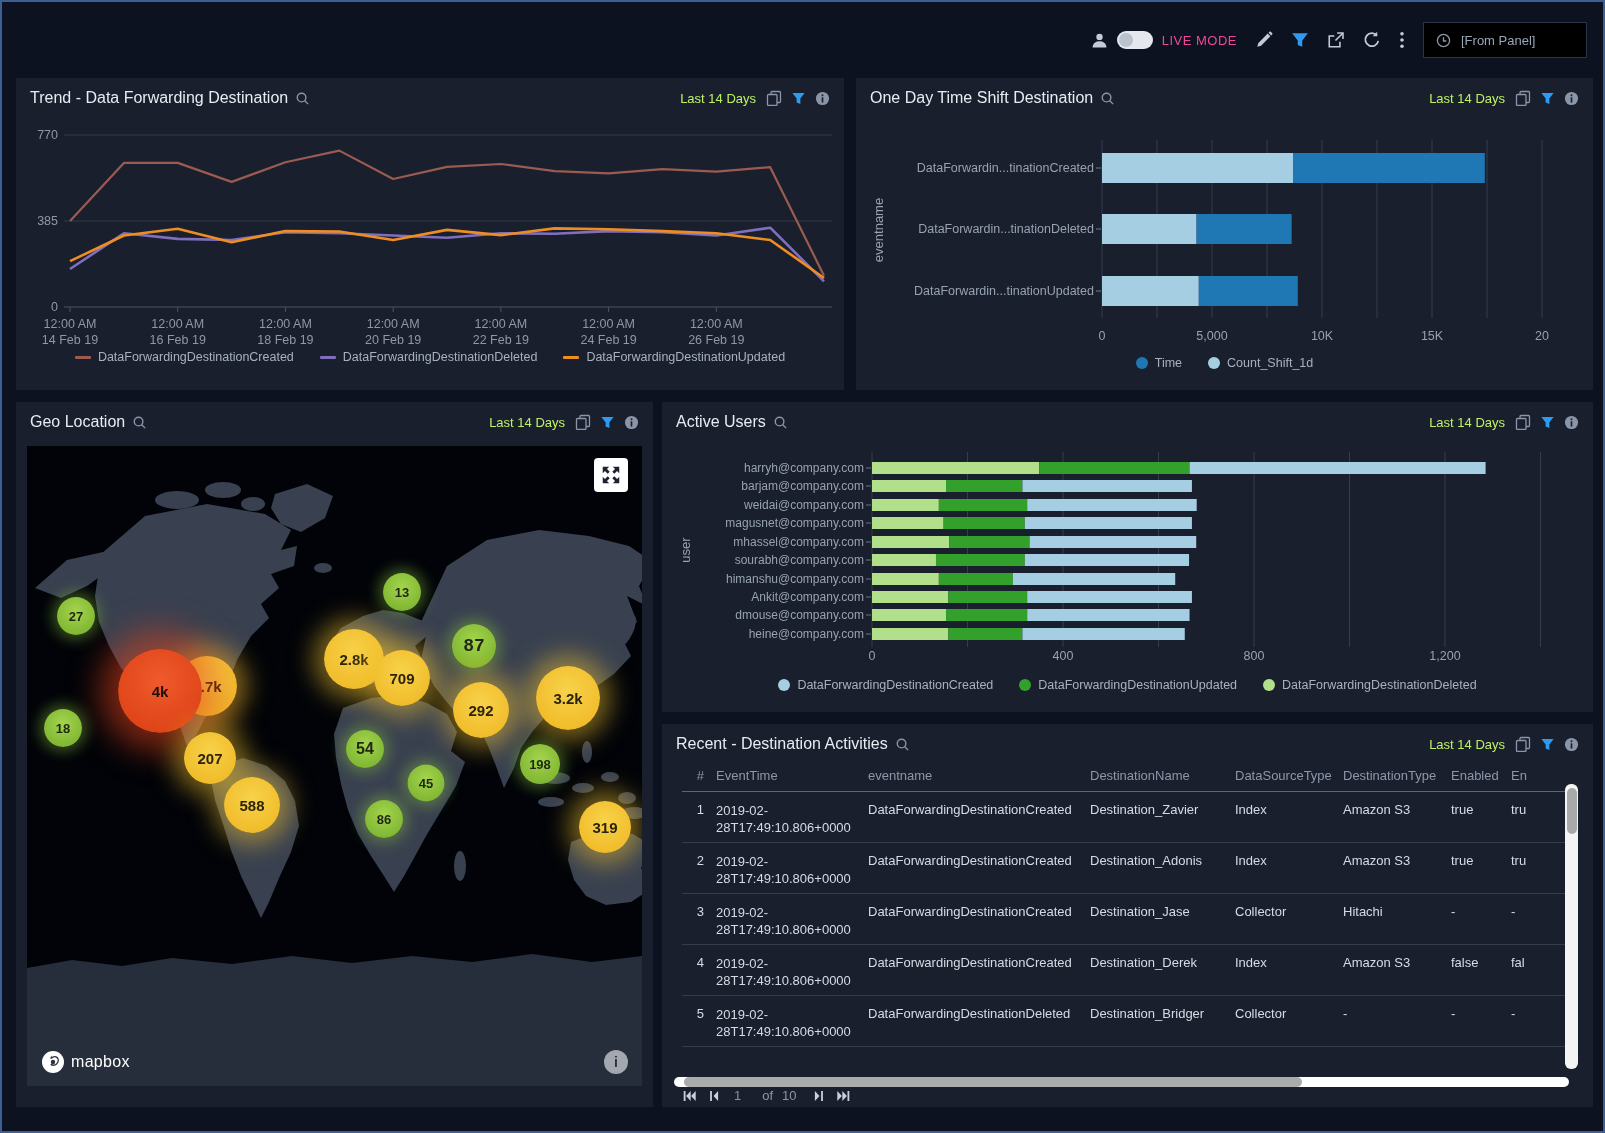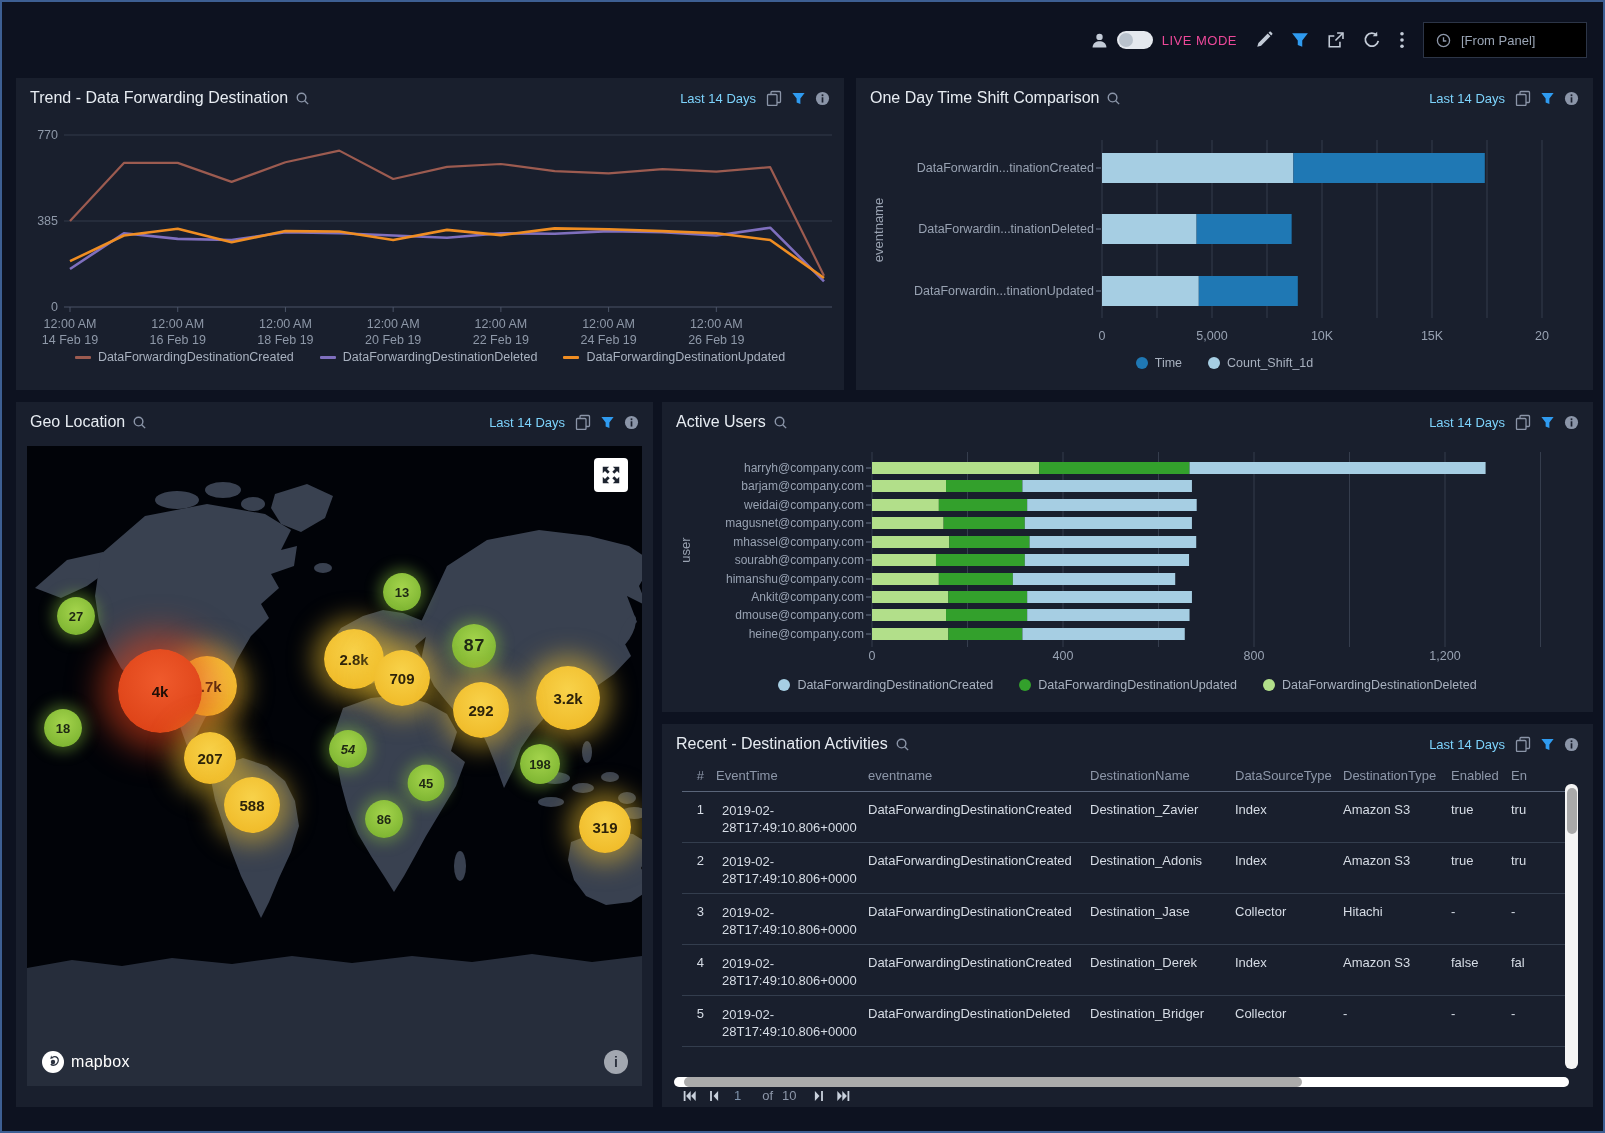--- a/index.html
+++ b/index.html
@@ -13,21 +13,21 @@
   .toggle{width:36px;height:18px;border-radius:9px;background:#e4e8ee;position:relative;}
   .toggle .knob{position:absolute;left:2px;top:2px;width:14px;height:14px;border-radius:50%;background:#b9c2cd;}
   .livemode-label{font-size:13px;color:#ec4899;letter-spacing:.5px;}
   .timebox{display:flex;align-items:center;gap:10px;background:#000000;border:1px solid #2c3547;height:34px;padding:0 12px;width:138px;}
   .timebox span{font-size:13px;color:#9aa5b5;}
   .panel{position:absolute;background:#191f2d;overflow:hidden;}
   .phead{position:absolute;left:0;top:0;right:0;height:40px;display:flex;align-items:center;padding:0 14px;z-index:3;}
   .ptitle{font-size:16px;font-weight:500;color:#e7ecf2;}
   .phead .mag{margin-left:7px;}
   .phead .sp{flex:1;}
-  .prange{font-size:13px;color:#7dd3fc;margin-right:10px;}
+  .prange{font-size:13px;color:#bef264;margin-right:10px;}
   .picons{display:flex;align-items:center;gap:9px;}
   svg text{font-family:"Liberation Sans",sans-serif;}
   .legend{position:absolute;display:flex;justify-content:center;align-items:center;gap:26px;width:100%;z-index:2;}
   .lg-item{display:flex;align-items:center;gap:7px;}
   .lg-dash{width:16px;height:3px;border-radius:1px;}
   .lg-dot{width:12px;height:12px;border-radius:50%;}
   .lg-label{font-size:12.5px;color:#a8b1bf;}
   
   .map{position:absolute;left:11px;top:44px;width:615px;height:640px;background:#010308;overflow:hidden;}
   .bub{position:absolute;border-radius:50%;display:flex;align-items:center;justify-content:center;
@@ -41,21 +41,21 @@
   .mapbox-logo span{color:#fff;font-size:16px;font-weight:500;letter-spacing:.3px;}
   .map-info{position:absolute;right:14px;bottom:12px;width:24px;height:24px;border-radius:50%;background:#a2a7b0;
        display:flex;align-items:center;justify-content:center;color:#2c323e;font-weight:bold;font-size:14px;z-index:4;}
   
   .rtable{position:absolute;left:20px;top:38px;border-collapse:collapse;table-layout:fixed;}
   .rtable th{font-size:13px;font-weight:400;color:#8d97a9;text-align:left;padding:6px 4px 8px 4px;
        border-bottom:1px solid #5a6579;white-space:nowrap;overflow:hidden;}
   .rtable td{font-size:13px;color:#d6dce5;vertical-align:top;padding:10px 4px 0 4px;height:40px;
        border-bottom:1px solid #333d4d;white-space:nowrap;overflow:hidden;}
   .rtable .cnum{text-align:right;padding-right:8px;}
-  .et-line{line-height:17px;margin-left:6px;}
+  .et-line{line-height:17px;}
   .hscroll{position:absolute;left:12px;top:353px;width:895px;height:10px;background:#ffffff;border-radius:5px;z-index:4;}
   .hscroll .thumb{position:absolute;left:10px;top:0;width:618px;height:10px;background:#ababab;border-radius:5px;}
   .vscroll{position:absolute;left:903px;top:60px;width:13px;height:285px;background:#f4f4f4;border-radius:6px;z-index:4;}
   .vscroll .thumb{position:absolute;left:1.5px;top:4px;width:10px;height:46px;background:#a9a9a9;border-radius:5px;}
   .pager{position:absolute;left:20px;top:364px;display:flex;align-items:center;gap:9px;z-index:4;}
   .pager .pg-num{font-size:13px;color:#7e92aa;margin:0 4px;}
   .pager .pg-of{font-size:13px;color:#8d97a9;margin-left:8px;}
   .pager .pg-tot{font-size:13px;color:#8d97a9;margin-right:6px;}
 </style>
 </head>
@@ -178,21 +178,21 @@
       </div>
       <div class="lg-item">
         <span class="lg-dash" style="background: rgb(239, 141, 34);"></span>
         <span class="lg-label">DataForwardingDestinationUpdated</span>
       </div>
     </div>
 </div>
 
 <div class="panel" id="panel-ts" style="left:854px;top:76px;width:737px;height:312px;">
   <div class="phead">
-    <span class="ptitle">One Day Time Shift Comparison</span>
+    <span class="ptitle">One Day Time Shift Destination</span>
     <svg class="mag" width="15" height="15" viewBox="0 0 16 16">
         <circle cx="7" cy="7" r="4.6" fill="none" stroke="#8b95a8" stroke-width="1.5"></circle>
         <line x1="10.4" y1="10.4" x2="14" y2="14" stroke="#8b95a8" stroke-width="1.5"></line>
       </svg>
     <span class="sp"></span>
     <span class="prange">Last 14 Days</span>
     <span class="picons">
       <svg width="16" height="16" viewBox="0 0 16 16">
           <rect x="5" y="1.5" width="9.5" height="11" rx="1" fill="none" stroke="#8b95a8" stroke-width="1.3"></rect>
           <rect x="1.5" y="4.5" width="9.5" height="11" rx="1" fill="#191f2d" stroke="#8b95a8" stroke-width="1.3"></rect>
@@ -320,21 +320,21 @@
         <div class="bub green" style="left: 49px; top: 170px; width: 38px; height: 38px; font-size: 13px;">27</div>
         <div class="bub green" style="left: 375px; top: 146px; width: 38px; height: 38px; font-size: 13px;">13</div>
         <div class="bub green" style="left: 447px; top: 200px; width: 44px; height: 44px; font-size: 18px; font-family: Liberation Mono, monospace;">87</div>
         <div class="bub yellow" style="left: 327px; top: 213px; width: 60px; height: 60px; font-size: 15px;">2.8k</div>
         <div class="bub yellow" style="left: 375px; top: 232px; width: 56px; height: 56px; font-size: 15px;">709</div>
         <div class="bub yellow" style="left: 180px; top: 240px; width: 60px; height: 60px; font-size: 15px;">1.7k</div>
         <div class="bub red" style="left: 133px; top: 245px; width: 84px; height: 84px; font-size: 15px;">4k</div>
         <div class="bub yellow" style="left: 541px; top: 252px; width: 64px; height: 64px; font-size: 15px;">3.2k</div>
         <div class="bub yellow" style="left: 454px; top: 264px; width: 56px; height: 56px; font-size: 15px;">292</div>
         <div class="bub green" style="left: 36px; top: 282px; width: 38px; height: 38px; font-size: 13px;">18</div>
-        <div class="bub green" style="left: 321px; top: 303px; width: 38px; height: 38px; font-size: 13px; font-style: italic;">54</div>
+        <div class="bub green" style="left: 338px; top: 303px; width: 38px; height: 38px; font-size: 16px;">54</div>
         <div class="bub yellow" style="left: 183px; top: 312px; width: 52px; height: 52px; font-size: 15px;">207</div>
         <div class="bub green" style="left: 513px; top: 318px; width: 40px; height: 40px; font-size: 13px;">198</div>
         <div class="bub green" style="left: 399px; top: 337px; width: 37px; height: 37px; font-size: 13px;">45</div>
         <div class="bub yellow" style="left: 225px; top: 359px; width: 56px; height: 56px; font-size: 15px;">588</div>
         <div class="bub green" style="left: 357px; top: 373px; width: 38px; height: 38px; font-size: 13px;">86</div>
         <div class="bub yellow" style="left: 578px; top: 381px; width: 52px; height: 52px; font-size: 15px;">319</div>
       </div>
     <div class="map-expand">
       <svg width="22" height="22" viewBox="0 0 24 24" fill="#1c222e">
         <path d="M3,3 L10,3 L7.6,5.4 L10.6,8.4 L8.4,10.6 L5.4,7.6 L3,10 Z"></path>

